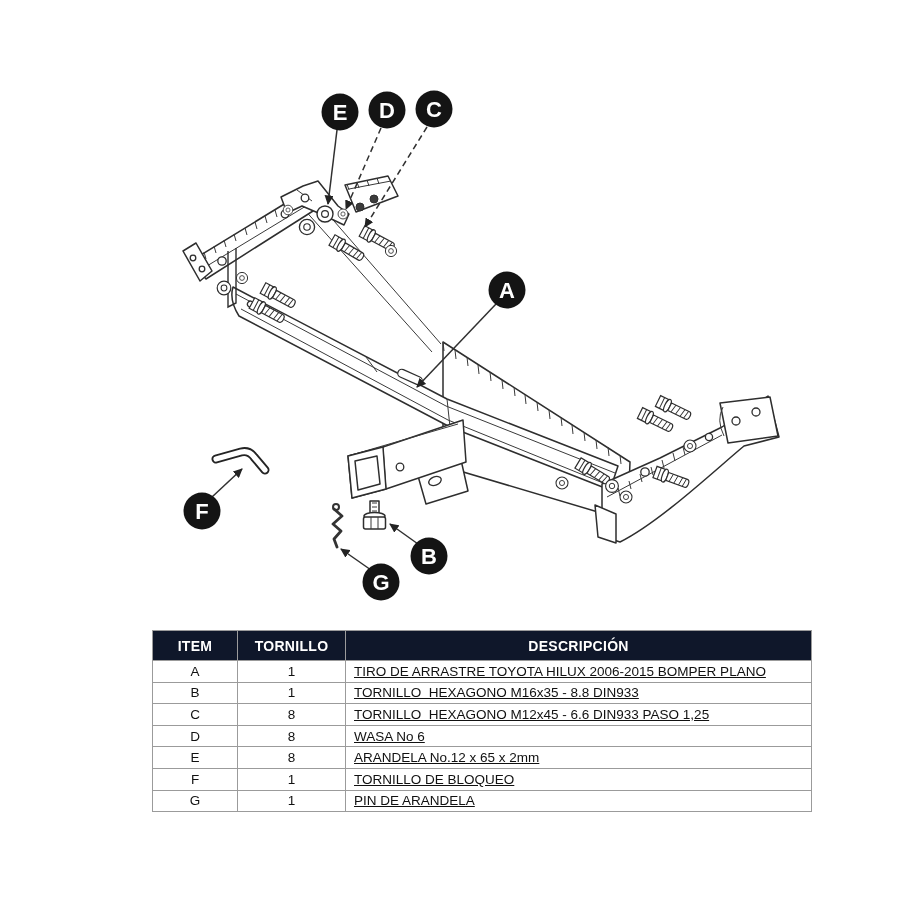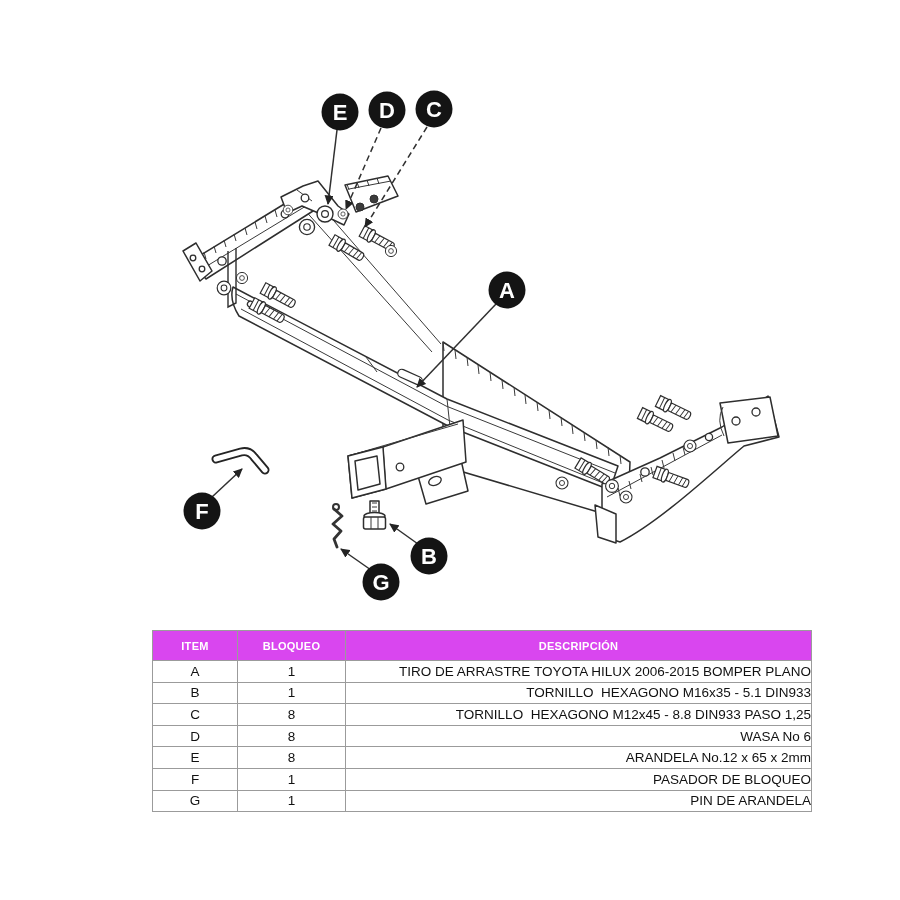--- a/index.html
+++ b/index.html
@@ -15,24 +15,24 @@
   .darkhole{fill:#3c3c3c;stroke:#2e2e2e;stroke-width:1;}
   .leader{stroke:#303030;stroke-width:1.5;fill:none;}
   .leader.dashed{stroke-dasharray:6 4;}
   .callout-circle{fill:#141414;}
   .callout-letter{fill:#ffffff;font-weight:bold;font-size:22px;text-anchor:middle;
                   font-family:"Liberation Sans", sans-serif;}
   
   .parts-table{position:absolute;left:152px;top:630px;width:659px;border-collapse:collapse;
                table-layout:fixed;}
   .parts-table th,.parts-table td{border:1px solid #9b9b9b;overflow:hidden;white-space:pre;}
-  .parts-table th{background:#d946ef;color:#ffffff;font-size:11px;font-weight:bold;
+  .parts-table th{background:#0f172a;color:#ffffff;font-size:14px;font-weight:bold;
                   height:27px;letter-spacing:.3px;text-align:center;}
   .parts-table td{height:20.6px;font-size:13.5px;color:#111;text-align:center;padding:0;}
-  .parts-table td.desc{text-align:right;padding-left:8px;}
+  .parts-table td.desc{text-align:left;padding-left:8px;text-decoration:underline;}
   .col-item{width:85px;}
   .col-cant{width:108px;}
   .col-desc{width:466px;}
 </style>
 </head>
 <body>
 
 <div class="stage">
 
 <svg class="diagram-svg" width="900" height="900" viewBox="0 0 900 900">
@@ -205,54 +205,54 @@
 
 <table class="parts-table">
   <colgroup>
         <col class="col-item">
         <col class="col-cant">
         <col class="col-desc">
       </colgroup>
   <thead>
     <tr>
       <th>ITEM</th>
-      <th>BLOQUEO</th>
+      <th>TORNILLO</th>
       <th>DESCRIPCIÓN</th>
     </tr>
   </thead>
   <tbody>
     <tr>
       <td>A</td>
       <td>1</td>
       <td class="desc">TIRO DE ARRASTRE TOYOTA HILUX 2006-2015 BOMPER PLANO</td>
     </tr>
     <tr>
       <td>B</td>
       <td>1</td>
-      <td class="desc">TORNILLO  HEXAGONO M16x35 - 5.1 DIN933</td>
+      <td class="desc">TORNILLO  HEXAGONO M16x35 - 8.8 DIN933</td>
     </tr>
     <tr>
       <td>C</td>
       <td>8</td>
-      <td class="desc">TORNILLO  HEXAGONO M12x45 - 8.8 DIN933 PASO 1,25</td>
+      <td class="desc">TORNILLO  HEXAGONO M12x45 - 6.6 DIN933 PASO 1,25</td>
     </tr>
     <tr>
       <td>D</td>
       <td>8</td>
       <td class="desc">WASA No 6</td>
     </tr>
     <tr>
       <td>E</td>
       <td>8</td>
       <td class="desc">ARANDELA No.12 x 65 x 2mm</td>
     </tr>
     <tr>
       <td>F</td>
       <td>1</td>
-      <td class="desc">PASADOR DE BLOQUEO</td>
+      <td class="desc">TORNILLO DE BLOQUEO</td>
     </tr>
     <tr>
       <td>G</td>
       <td>1</td>
       <td class="desc">PIN DE ARANDELA</td>
     </tr>
   </tbody>
 </table>
 
 </div>

